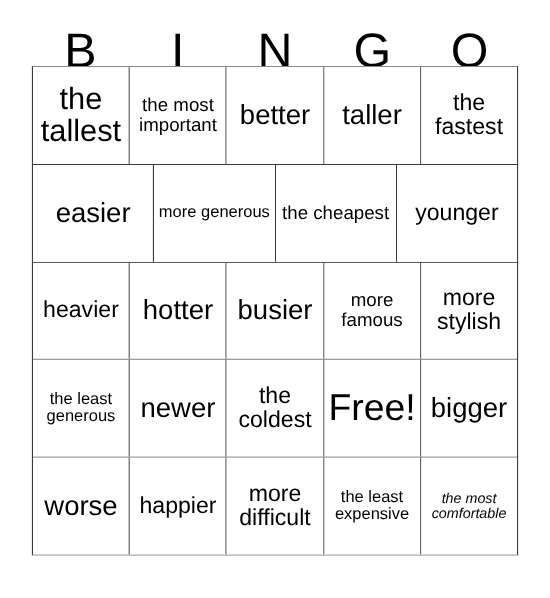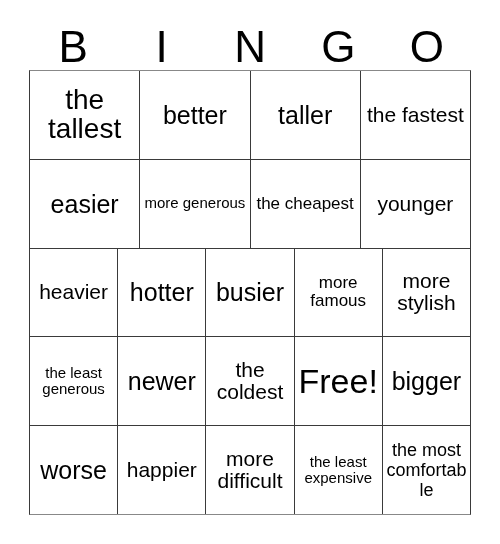--- a/index.html
+++ b/index.html
@@ -43,21 +43,21 @@
     font-weight: 400;
     color: #000000;
     letter-spacing: 0px;
     user-select: none;
   }
 
   
   #bingo-grid {
     position: absolute;
     left: 29px;
-    top: 70px;
+    top: 60px;
     width: 442px;
     height: 445px;
     box-sizing: border-box;
     border-top: 1px solid #888888;
     border-left: 1px solid #3a3a3a;
     border-right: 1px solid #3a3a3a;
     border-bottom: 1px solid #888888;
     display: flex;
     flex-direction: column;
     background: #ffffff;
@@ -97,41 +97,44 @@
   }
 
   
   .sz-xxl .cell-text { font-size: 34px; line-height: 1.0; }
   .sz-xl  .cell-text { font-size: 31px; line-height: 1.0; }
   .sz-lg  .cell-text { font-size: 28px; line-height: 1.02; }
   .sz-md  .cell-text { font-size: 25px; line-height: 1.04; }
   .sz-sm  .cell-text { font-size: 21px; line-height: 1.06; text-align: center; }
   .sz-xs  .cell-text { font-size: 17px; line-height: 1.08; }
   .sz-xxs .cell-text { font-size: 15px; line-height: 1.1; }
-  .sz-tiny .cell-text { font-size: 18px; line-height: 1.12; }
+  .sz-tiny .cell-text { font-size: 13px; line-height: 1.12; font-style: italic; }
 </style>
 </head>
 <body>
 
 <div id="bingo-card">
 
   <div id="bingo-header">
     <div class="header-letter">B</div>
     <div class="header-letter">I</div>
     <div class="header-letter">N</div>
     <div class="header-letter">G</div>
     <div class="header-letter">O</div>
   </div>
 
   <div id="bingo-grid">
 
     <div class="bingo-row">
       <div class="bingo-cell sz-lg">
           <span class="cell-text">the tallest</span>
         </div>
+      <div class="bingo-cell sz-xs">
+          <span class="cell-text">the most important</span>
+        </div>
       <div class="bingo-cell sz-md">
           <span class="cell-text">better</span>
         </div>
       <div class="bingo-cell sz-md">
           <span class="cell-text">taller</span>
         </div>
       <div class="bingo-cell sz-sm">
           <span class="cell-text">the fastest</span>
         </div>
     </div>

